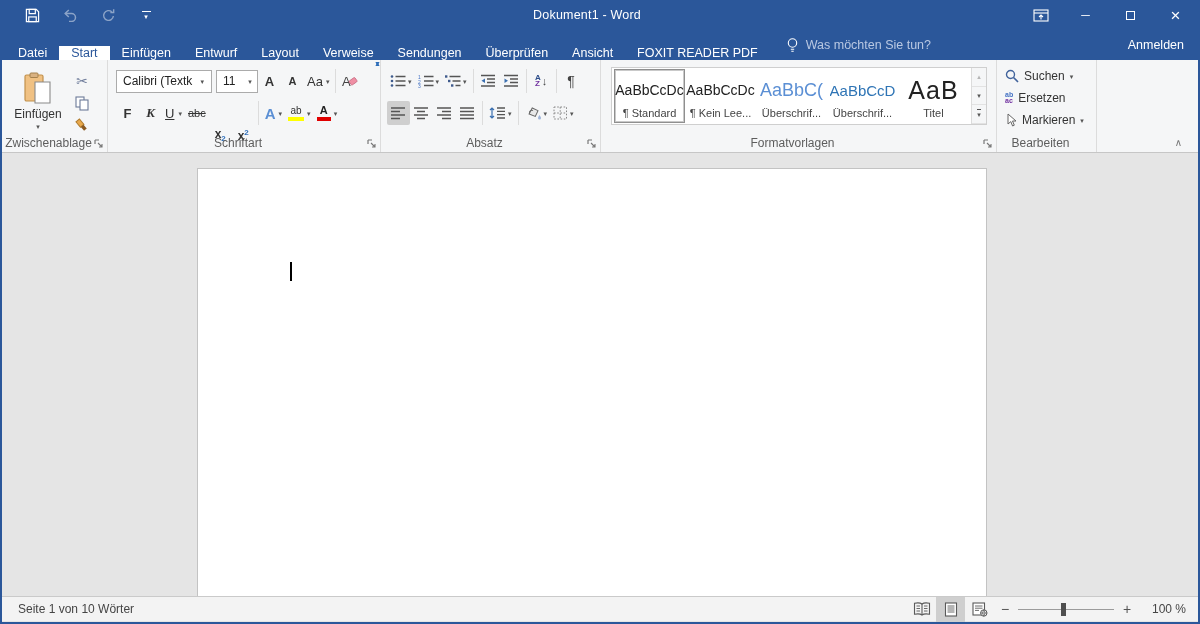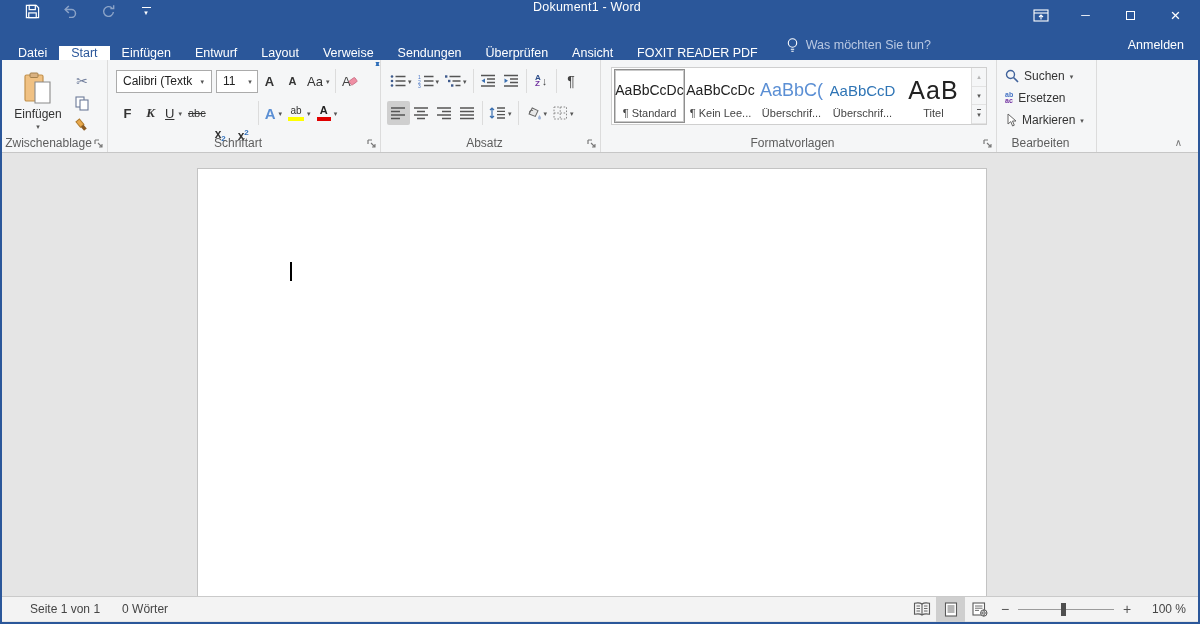--- a/index.html
+++ b/index.html
@@ -3,21 +3,21 @@
 <meta charset="utf-8">
 <style>
   * { margin:0; padding:0; box-sizing:border-box; }
   html,body { width:1200px; height:624px; }
   body { font-family:"Liberation Sans","DejaVu Sans",sans-serif; font-size:12px; color:#333; }
   .window { width:1200px; height:624px; display:flex; flex-direction:column;
             border-left:2px solid #2b579a; border-right:2px solid #2b579a; border-bottom:2px solid #2b579a;
             background:#e5e5e5; overflow:hidden; }
 
   
-  .titlebar { height:30px; background:#2b579a; display:flex; align-items:flex-start; color:#fff; flex:0 0 auto; }
+  .titlebar { height:30px; background:#2b579a; display:flex; align-items:center; color:#fff; flex:0 0 auto; }
   .qat { display:flex; align-items:center; gap:18px; padding-left:20px; }
   .qat-btn { display:flex; align-items:center; justify-content:center; width:20px; height:22px; cursor:default; }
   .qat-btn svg { display:block; }
   .dim { opacity:.45; }
   .qat-more { display:flex; flex-direction:column; align-items:center; line-height:1; }
   .qat-more .bar { width:9px; border-top:1.4px solid #fff; margin-bottom:1px; }
   .qat-more .chev { font-size:7px; color:#fff; }
   .tb-title { flex:1; text-align:center; font-size:12.5px; letter-spacing:.2px; }
   .win-controls { display:flex; align-items:center; }
   .win-btn { width:45px; height:30px; display:flex; align-items:center; justify-content:center; color:#fff; }
@@ -110,21 +110,21 @@
   .collapse { position:absolute; right:16px; bottom:4px; font-size:10px; color:#777; }
 
   
   .docarea { height:443px; background:#e5e5e5; position:relative; overflow:hidden; flex:0 0 auto; }
   .page { position:absolute; left:195px; top:15px; width:790px; height:428px; background:#fff; border:1px solid #c3c3c3; border-bottom:none; }
   .text-caret { position:absolute; left:92px; top:93px; width:1.5px; height:19px; background:#000; animation:blink 1s steps(1) infinite; }
   @keyframes blink { 50% { opacity:0; } }
 
   
   .statusbar { height:25px; background:#f3f3f3; border-top:1px solid #cacaca; display:flex; align-items:center; font-size:12px; color:#454545; flex:0 0 auto; }
-  .sb-left { display:flex; align-items:center; gap:22px; padding-left:28px; }
+  .sb-left { display:flex; align-items:center; padding-left:16px; }
   .sb-spacer { flex:1; }
   .sb-right { display:flex; align-items:center; padding-right:12px; }
   .view-btn { width:29px; height:25px; display:flex; align-items:center; justify-content:center; }
   .view-btn.active { background:#cfcfcf; }
   .zoom-out,.zoom-in { width:22px; text-align:center; font-size:14px; color:#555; }
   .zoom-track { width:96px; height:1px; background:#9c9c9c; position:relative; margin:0 2px; }
   .zoom-thumb { position:absolute; left:45%; top:-6px; width:5px; height:13px; background:#4f4f4f; }
   .zoom-pct { width:48px; text-align:right; }
   svg { display:block; }
 </style>

